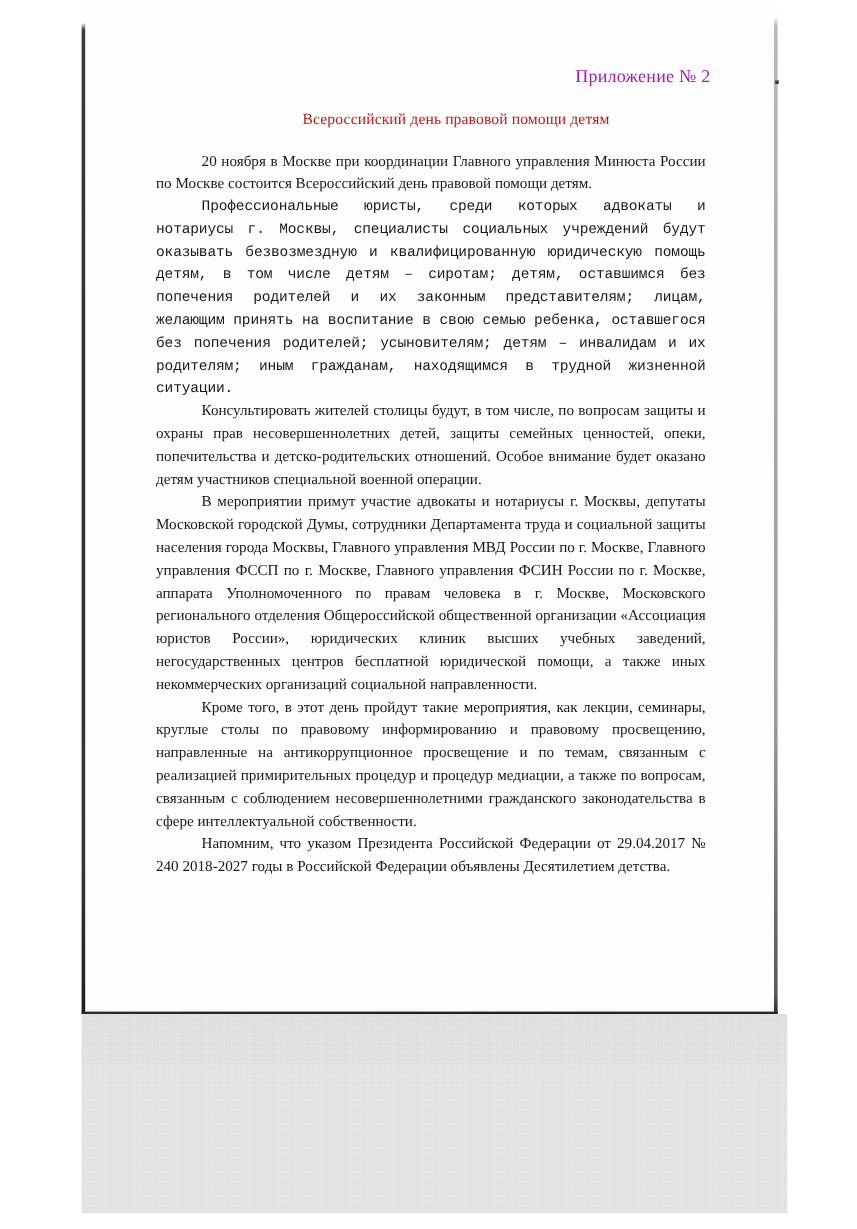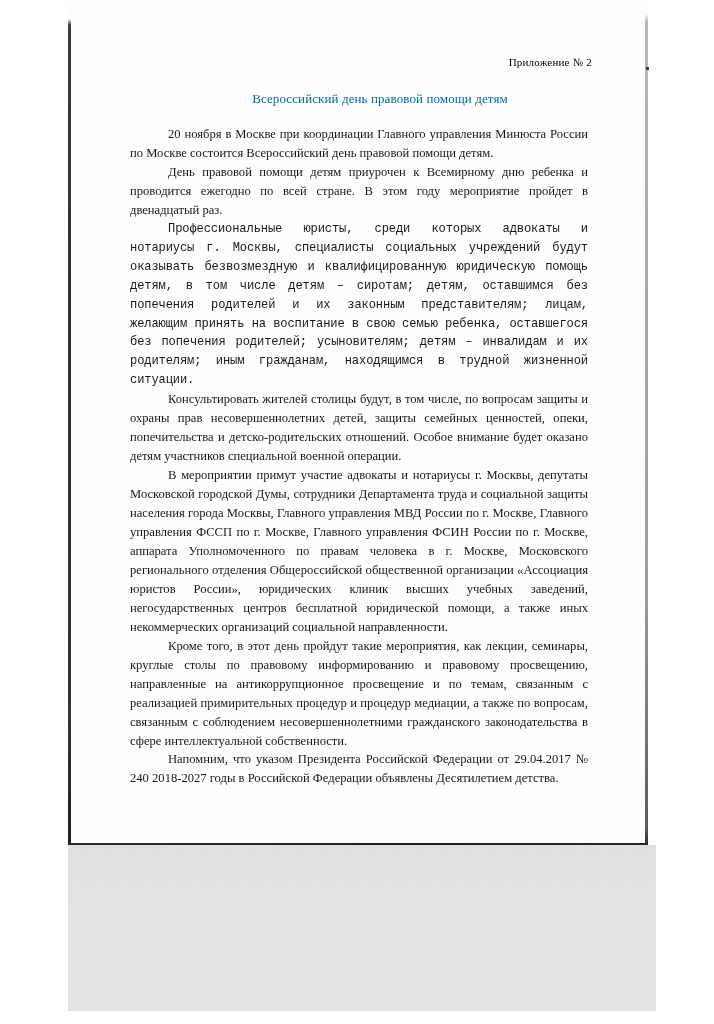--- a/index.html
+++ b/index.html
@@ -115,36 +115,36 @@
     top: 6px;
     width: 580px;
     height: 840px;
     color: #171717;
   }
 
   .annex-label {
     position: absolute;
     right: 56px;
     top: 50px;
-    font-size: 11px;
+    font-size: 15px;
     letter-spacing: 0.2px;
     white-space: nowrap;
-    color: #000000;
+    color: #a21caf;
   }
 
   .doc-title {
     position: absolute;
     left: 0;
     right: 0;
     top: 85px;
     text-align: center;
     font-size: 13px;
     letter-spacing: 0.1px;
     padding-left: 44px;
-    color: #0369a1;
+    color: #b91c1c;
   }
 
   .doc-text {
     position: absolute;
     left: 62px;
     top: 119px;
     width: 458px;
     font-size: 12.6px;
     line-height: 18.95px;
     text-align: justify;
@@ -180,21 +180,20 @@
   <div id="scanner-bed"></div>
 
   <div id="doc-body">
 
     <div class="annex-label">Приложение № 2</div>
 
     <div class="doc-title">Всероссийский день правовой помощи детям</div>
 
     <div class="doc-text">
       <p>20 ноября в Москве при координации Главного управления Минюста России по Москве состоится Всероссийский день правовой помощи детям.</p>
-      <p>День правовой помощи детям приурочен к Всемирному дню ребенка и проводится ежегодно по всей стране. В этом году мероприятие пройдет в двенадцатый раз.</p>
       <p class="sans">Профессиональные юристы, среди которых адвокаты и нотариусы г. Москвы, специалисты социальных учреждений будут оказывать безвозмездную и квалифицированную юридическую помощь детям, в том числе детям – сиротам; детям, оставшимся без попечения родителей и их законным представителям; лицам, желающим принять на воспитание в свою семью ребенка, оставшегося без попечения родителей; усыновителям; детям – инвалидам и их родителям; иным гражданам, находящимся в трудной жизненной ситуации.</p>
       <p>Консультировать жителей столицы будут, в том числе, по вопросам защиты и охраны прав несовершеннолетних детей, защиты семейных ценностей, опеки, попечительства и детско-родительских отношений. Особое внимание будет оказано детям участников специальной военной операции.</p>
       <p>В мероприятии примут участие адвокаты и нотариусы г. Москвы, депутаты Московской городской Думы, сотрудники Департамента труда и социальной защиты населения города Москвы, Главного управления МВД России по г. Москве, Главного управления ФССП по г. Москве, Главного управления ФСИН России по г. Москве, аппарата Уполномоченного по правам человека в г. Москве, Московского регионального отделения Общероссийской общественной организации «Ассоциация юристов России», юридических клиник высших учебных заведений, негосударственных центров бесплатной юридической помощи, а также иных некоммерческих организаций социальной направленности.</p>
       <p>Кроме того, в этот день пройдут такие мероприятия, как лекции, семинары, круглые столы по правовому информированию и правовому просвещению, направленные на антикоррупционное просвещение и по темам, связанным с реализацией примирительных процедур и процедур медиации, а также по вопросам, связанным с соблюдением несовершеннолетними гражданского законодательства в сфере интеллектуальной собственности.</p>
       <p>Напомним, что указом Президента Российской Федерации от 29.04.2017 № 240 2018-2027 годы в Российской Федерации объявлены Десятилетием детства.</p>
     </div>
 
   </div>
 </div>
 

